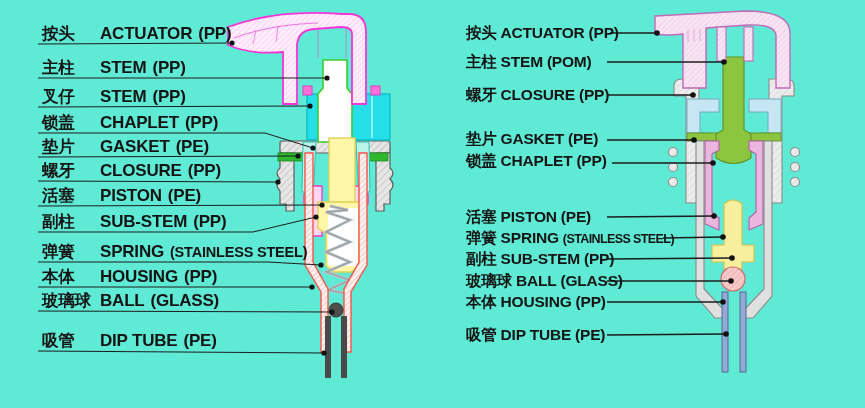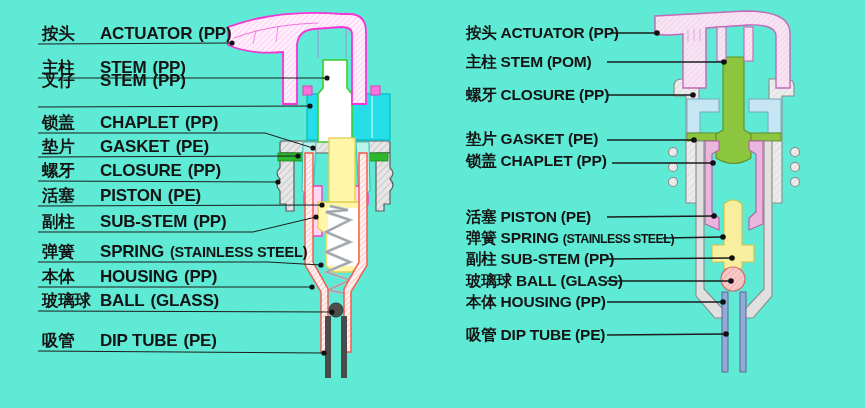--- a/index.html
+++ b/index.html
@@ -231,21 +231,21 @@
 <div class="lrow" style="top:23px">
   <span class="cn">按头</span>
   <span class="en">ACTUATOR</span>
   <span class="mat">(PP)</span>
 </div>
 <div class="lrow" style="top:57px">
   <span class="cn">主柱</span>
   <span class="en">STEM</span>
   <span class="mat">(PP)</span>
 </div>
-<div class="lrow" style="top:70px">
+<div class="lrow" style="top:86px">
   <span class="cn">叉仔</span>
   <span class="en">STEM</span>
   <span class="mat">(PP)</span>
 </div>
 <div class="lrow" style="top:112px">
   <span class="cn">锁盖</span>
   <span class="en">CHAPLET</span>
   <span class="mat">(PP)</span>
 </div>
 <div class="lrow" style="top:136px">

